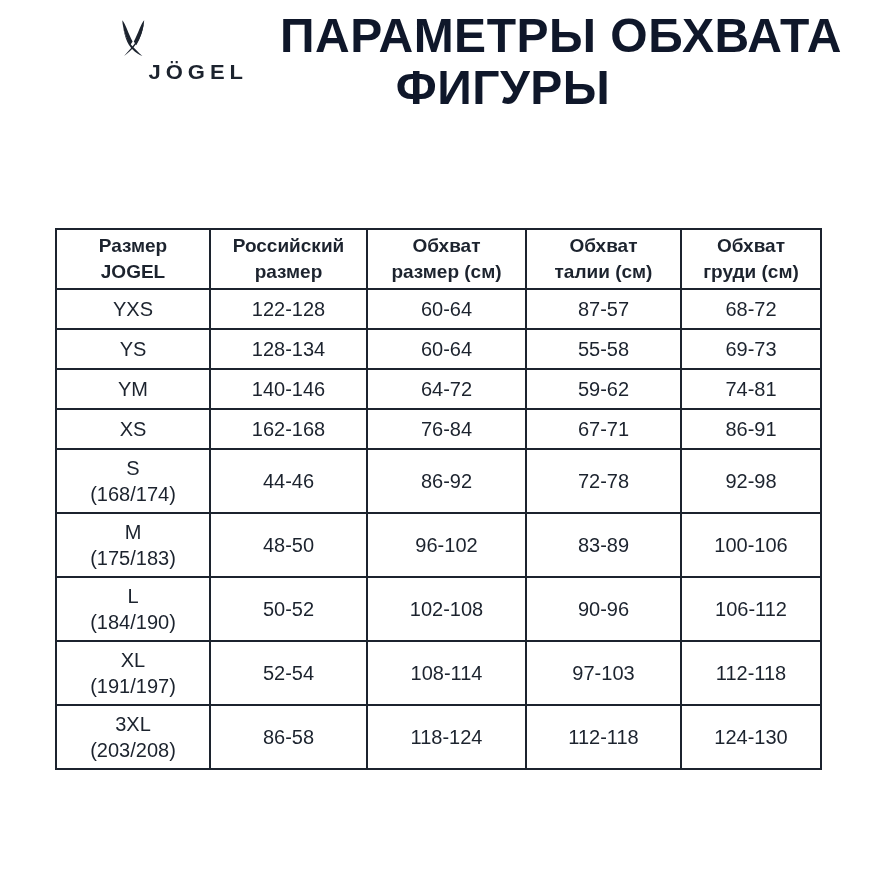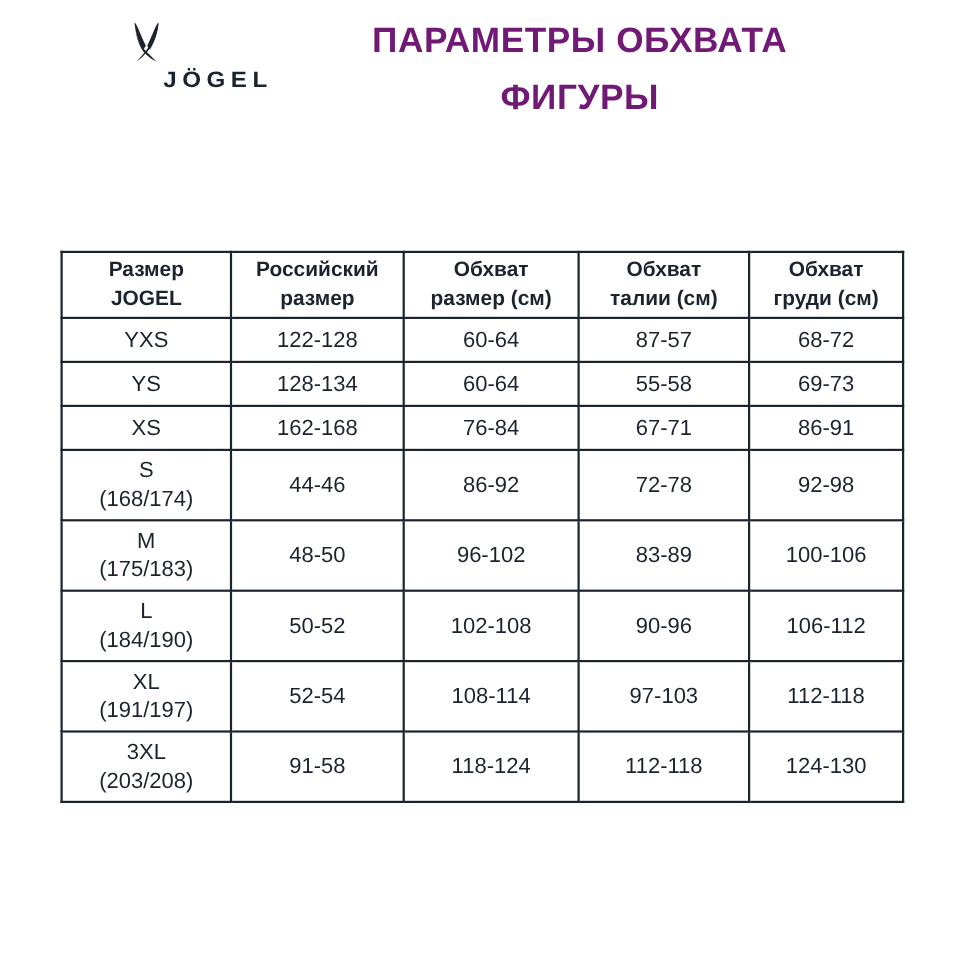--- a/index.html
+++ b/index.html
@@ -18,25 +18,25 @@
     display: flex; flex-direction: row; align-items: flex-end;
   }
   .logo-symbol { width: 58px; height: 76px; margin-bottom: 6px; }
   .logo-brand {
     font-size: 22px; font-weight: 700; letter-spacing: 5px;
     color: #1c232e; line-height: 1;
     transform: scaleY(0.92);
   }
 
   .title {
-    position: absolute; left: 304px; top: 10px; width: 446px;
+    position: absolute; left: 280px; top: 10px; width: 446px;
     text-align: center;
-    font-size: 32px; font-weight: 700; line-height: 52px;
+    font-size: 48px; font-weight: 700; line-height: 52px;
     letter-spacing: 0.5px;
-    color: #701a75;
+    color: #0f172a;
     white-space: nowrap;
   }
 
   
   table.size-chart {
     position: absolute; left: 55px; top: 228px;
     width: 765px;
     border-collapse: collapse;
     table-layout: fixed;
   }
@@ -148,20 +148,30 @@
       <td>
         <span class="cell-line">YS</span>
         <span class="cell-line"></span>
       </td>
       <td>128-134</td>
       <td>60-64</td>
       <td>55-58</td>
       <td>69-73</td>
     </tr>
 
+    <tr>
+      <td>
+        <span class="cell-line">YM</span>
+        <span class="cell-line"></span>
+      </td>
+      <td>140-146</td>
+      <td>64-72</td>
+      <td>59-62</td>
+      <td>74-81</td>
+    </tr>
 
 
     <tr>
       <td>
         <span class="cell-line">XS</span>
         <span class="cell-line"></span>
       </td>
       <td>162-168</td>
       <td>76-84</td>
       <td>67-71</td>
@@ -211,21 +221,21 @@
       <td>97-103</td>
       <td>112-118</td>
     </tr>
 
 
     <tr class="two-line">
       <td>
         <span class="cell-line">3XL</span>
         <span class="cell-line">(203/208)</span>
       </td>
-      <td>91-58</td>
+      <td>86-58</td>
       <td>118-124</td>
       <td>112-118</td>
       <td>124-130</td>
     </tr>
   </tbody>
   </table>
 
 </div>
 
 </body></html>

